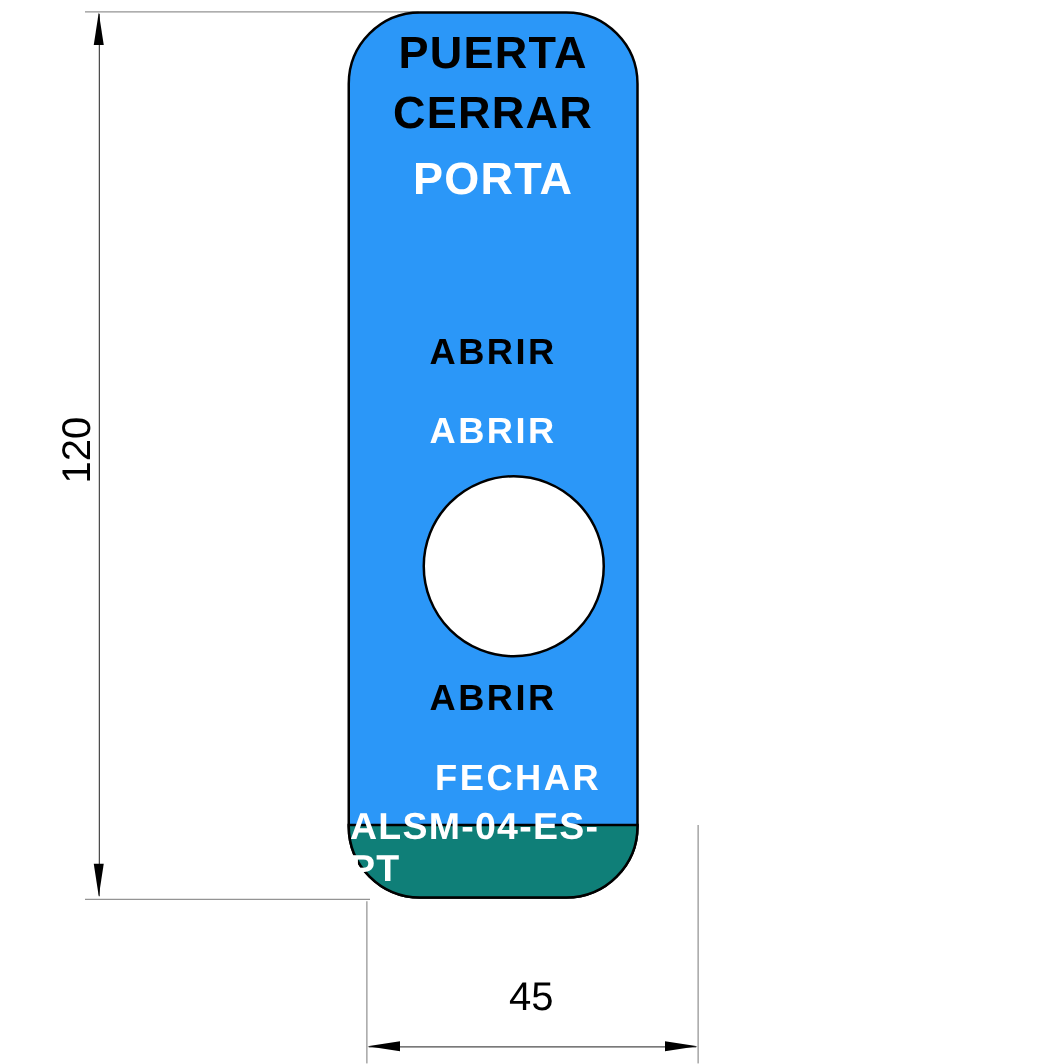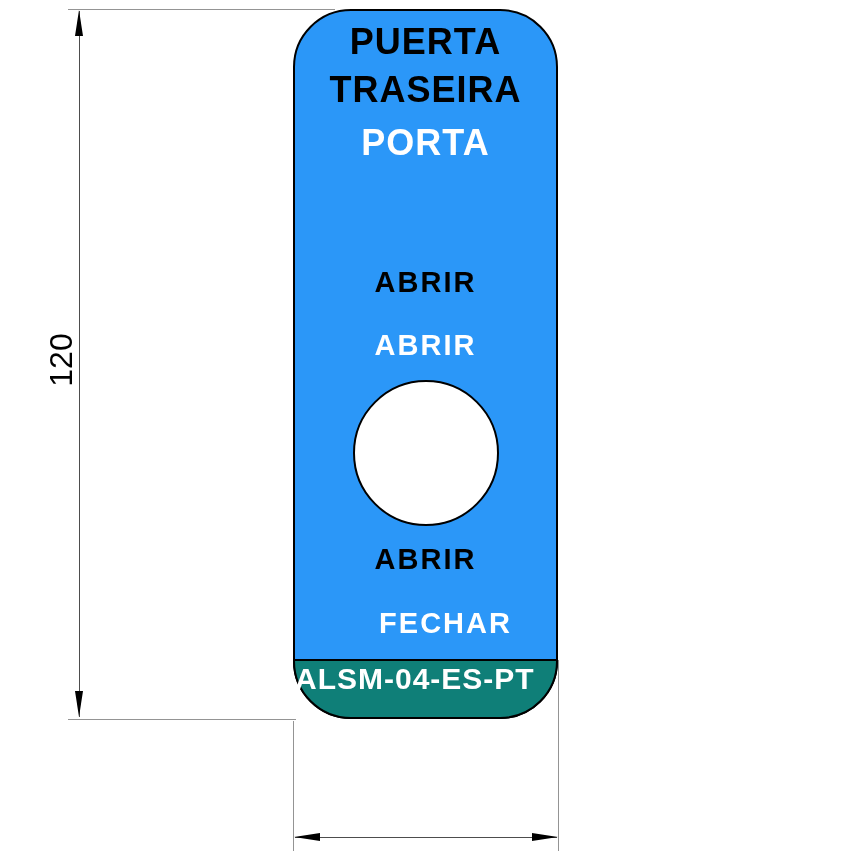--- a/index.html
+++ b/index.html
@@ -8,23 +8,23 @@
     width: 850px;
     height: 851px;
     background: #ffffff;
     overflow: hidden;
     font-family: "Liberation Sans", sans-serif;
   }
 
   
   .plate {
     position: absolute;
-    left: 293px;
+    left: 278px;
     top: 9px;
-    width: 265px;
+    width: 233px;
     height: 710px;
     box-sizing: border-box;
     background: #2B97F8;
     border: 2px solid #000;
     border-radius: 58px;
   }
   .plate-line {
     position: absolute;
     left: 0;
     right: 0;
@@ -145,24 +145,25 @@
   <div class="dim-line dim-120-line"></div>
   <div class="arrow arr-up"></div>
   <div class="arrow arr-down"></div>
   <div class="dim-text dim-120-text">120</div>
 
   <div class="ext-line ext-45-left"></div>
   <div class="ext-line ext-45-right"></div>
   <div class="dim-line dim-45-line"></div>
   <div class="arrow arr-left"></div>
   <div class="arrow arr-right"></div>
+  <div class="dim-text dim-45-text">45</div>
 
   <div class="plate">
     <div class="plate-line fs-small t-black l-es1">PUERTA</div>
-    <div class="plate-line fs-small t-black l-es2">TRASEIRA</div>
+    <div class="plate-line fs-small t-black l-es2">CERRAR</div>
     <div class="plate-line fs-small t-white l-pt1">PORTA</div>
 
     <div class="plate-line fs-big t-black l-open-es">ABRIR</div>
     <div class="plate-line fs-big t-white l-open-pt">ABRIR</div>
 
     <div class="hole"></div>
 
     <div class="plate-line fs-big t-black l-close-es">ABRIR</div>
     <div class="plate-line fs-big t-white l-close-pt">FECHAR</div>
 

